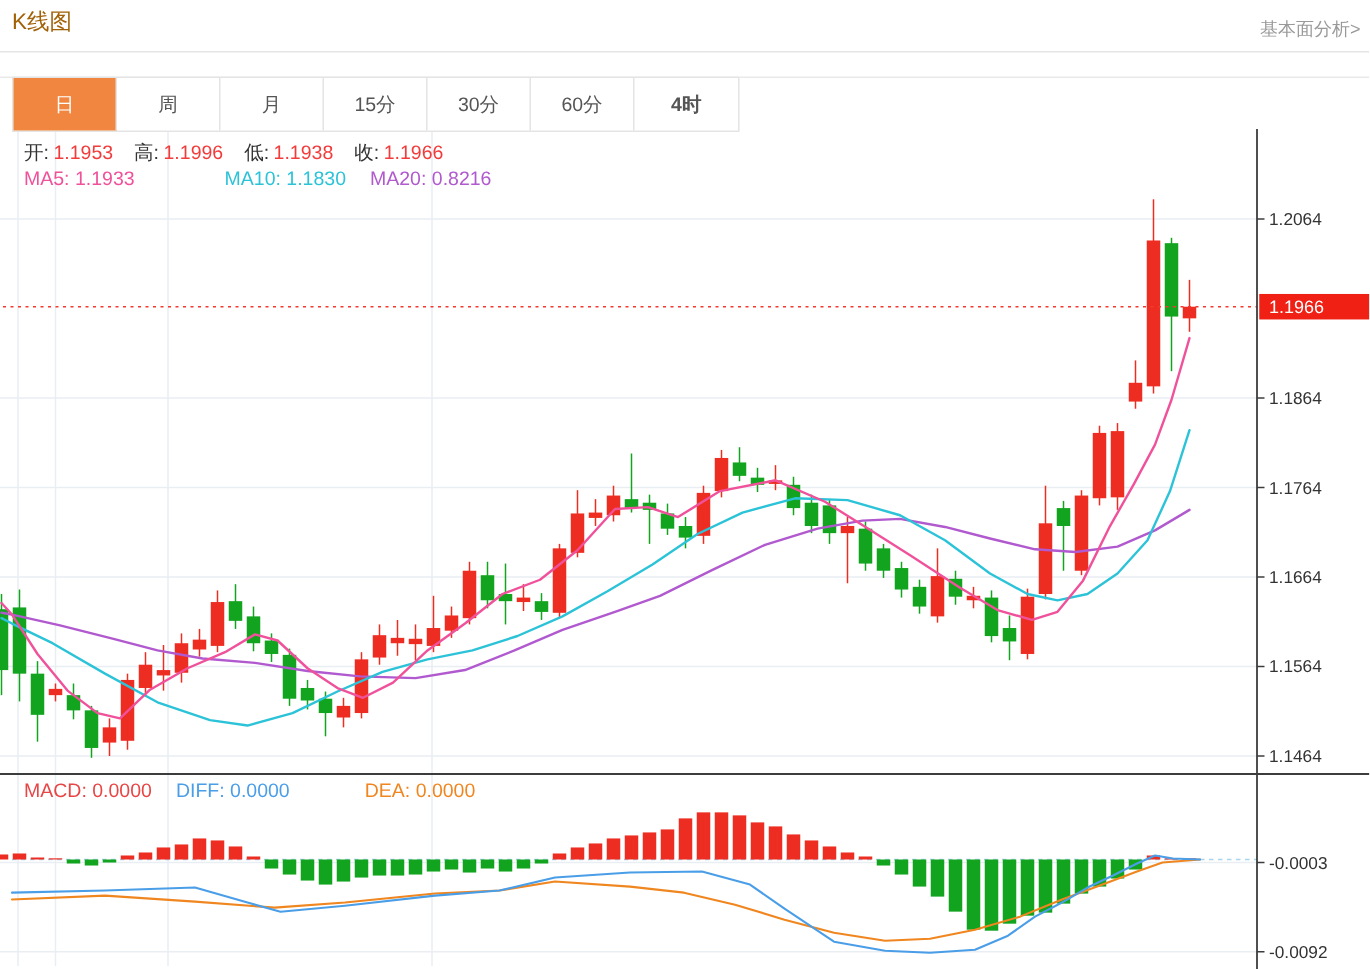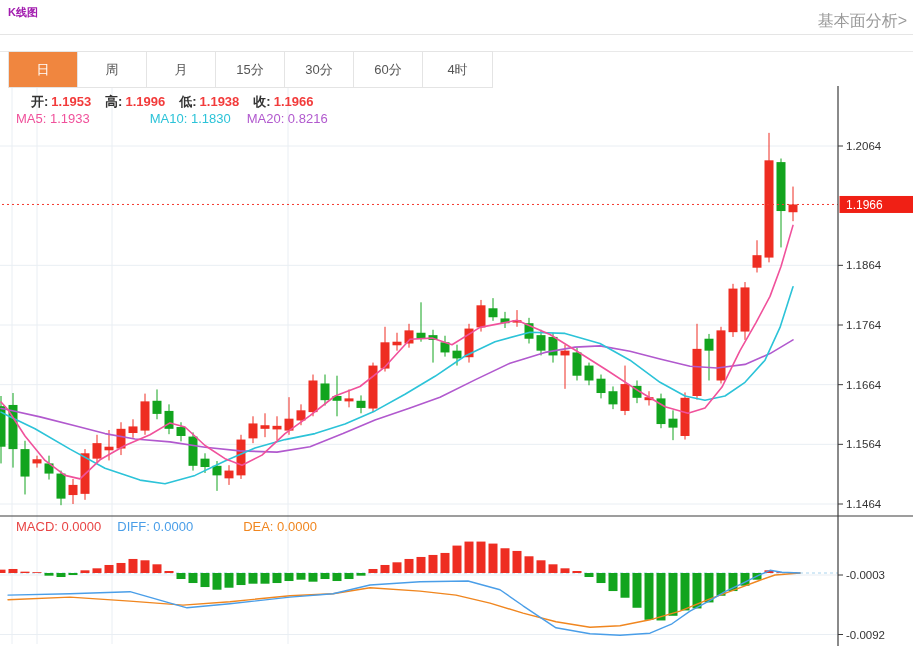--- a/index.html
+++ b/index.html
@@ -1,33 +1,33 @@
 <!DOCTYPE html>
 <html><head>
 <meta charset="utf-8">
 <style>
   html,body{margin:0;padding:0;background:#fff;}
   .app{position:relative;width:913px;height:646px;background:#fff;overflow:hidden;
        font-family:"Liberation Sans","DejaVu Sans",sans-serif;}
   #chart{position:absolute;left:0;top:0;z-index:1;}
   svg text{font-family:"Liberation Sans","DejaVu Sans",sans-serif;}
-  .page-title{position:absolute;left:8px;top:5px;margin:0;font-size:11px;font-weight:bold;color:#a21caf;z-index:3;}
-  .fund-link{position:absolute;right:6px;top:11px;font-size:16px;color:#999;cursor:pointer;z-index:3;text-decoration:none;text-align:right;}
+  .page-title{position:absolute;left:8px;top:5px;margin:0;font-size:15px;font-weight:normal;color:#a16207;z-index:3;}
+  .fund-link{position:absolute;right:6px;top:11px;font-size:12px;color:#999;cursor:pointer;z-index:3;text-decoration:none;text-align:right;}
   .hr-title{position:absolute;left:0;top:34px;width:913px;height:1px;background:#e5e5e5;z-index:2;}
   .hr-tab{position:absolute;left:0;top:51px;width:913px;height:1px;background:#e9e9e9;z-index:2;}
   .tabbar{position:absolute;left:8px;top:51px;display:flex;background:#fff;border:1px solid #e4e4e4;z-index:4;}
   .tab{width:69px;height:35px;line-height:35px;text-align:center;font-size:13px;color:#555;
        border-right:1px solid #e4e4e4;cursor:pointer;box-sizing:border-box;}
-  .tab:last-child{border-right:none;}
+  .tab:last-child{border-right:none;font-weight:bold;}
   .tab.active{background:#f0863f;color:#fff;}
   .legend{position:absolute;font-size:13px;white-space:nowrap;z-index:5;}
   .legend .lab{color:#333;margin-right:3px;}
   .legend .val{margin-right:14px;}
   .legend .ma-item{margin-right:16px;}
-  #ohlc-legend{left:31px;top:93px;font-weight:bold;}
+  #ohlc-legend{left:16px;top:93px;}
   #ma-legend{left:16px;top:111px;}
   #macd-legend{left:16px;top:519px;}
 </style>
 </head>
 <body>
 
 <div class="app">
   <svg id="chart" width="913" height="646" viewBox="0 0 913 646">
       <line x1="12" y1="88" x2="12" y2="644" stroke="#e9eef3" stroke-width="1"></line>
       <line x1="37" y1="88" x2="37" y2="644" stroke="#e9eef3" stroke-width="1"></line>

